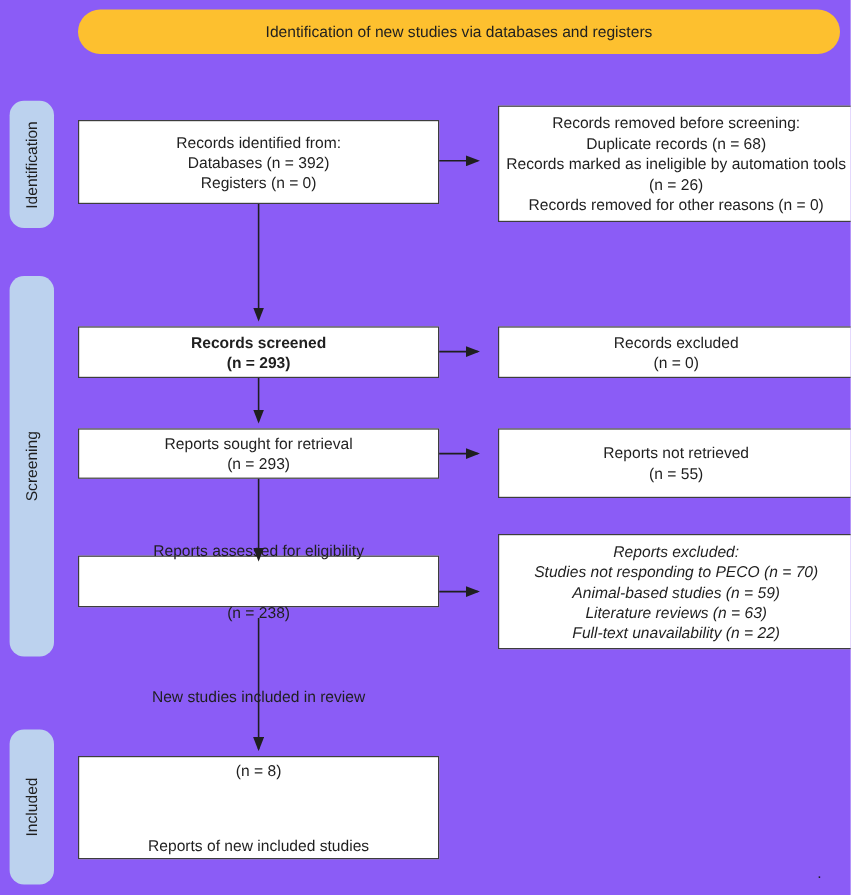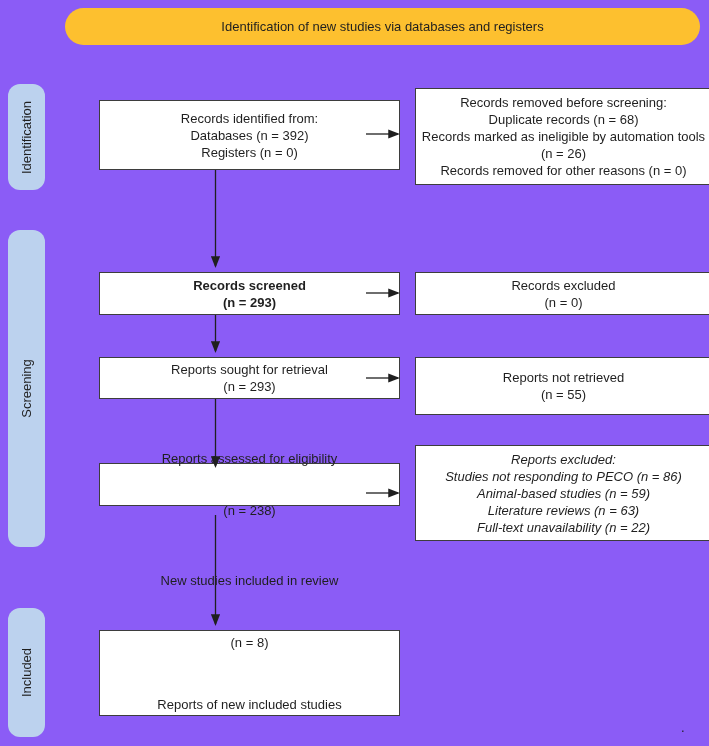--- a/index.html
+++ b/index.html
@@ -38,21 +38,21 @@
   .flow-box{
     position:absolute;
     background:#ffffff;
     border:1.5px solid var(--border);
     box-sizing:border-box;
     display:flex;flex-direction:column;align-items:center;justify-content:center;
     text-align:center;
     font-size:13px;line-height:17px;
     padding:2px 4px;
   }
-  .col-left{left:65px;width:301px;margin-left:34px;}
+  .col-left{left:65px;width:301px;}
   .col-right{left:403px;width:297px;margin-left:12px;}
   .arrows{position:absolute;left:0;top:0;pointer-events:none;}
   .period{position:absolute;left:681px;top:720px;font-size:13px;}
 </style>
 </head>
 <body>
 
 <div class="canvas">
 
   <div class="banner">
@@ -98,21 +98,21 @@
       <div>Reports not retrieved</div>
       <div>(n = 55)</div>
     </div>
 
   <div class="flow-box col-left" style="top:463px;height:43px;gap:35px;">
       <div>Reports assessed for eligibility</div>
       <div>(n = 238)</div>
     </div>
   <div class="flow-box col-right" style="top:445px;height:96px;font-style:italic;">
       <div>Reports excluded:</div>
-      <div>Studies not responding to PECO (n = 86)</div>
+      <div>Studies not responding to PECO (n = 70)</div>
       <div>Animal-based studies (n = 59)</div>
       <div>Literature reviews (n = 63)</div>
       <div>Full-text unavailability (n = 22)</div>
     </div>
 
   <div class="flow-box col-left" style="top:630px;height:86px;gap:45px;">
       <div>New studies included in review</div>
       <div>(n = 8)</div>
       <div>Reports of new included studies</div>
       <div>(n = 0)</div>

